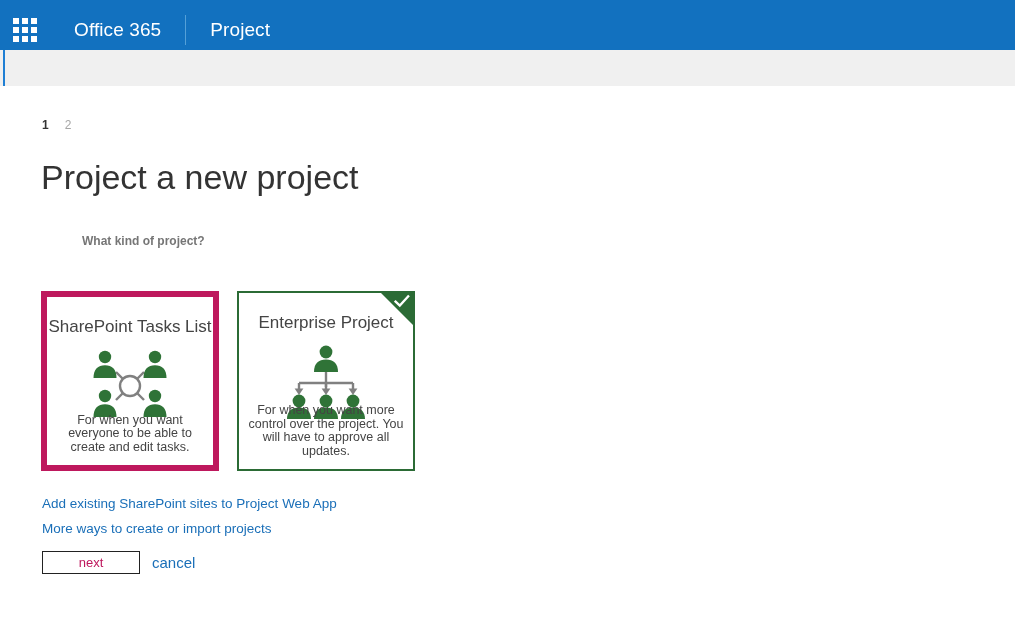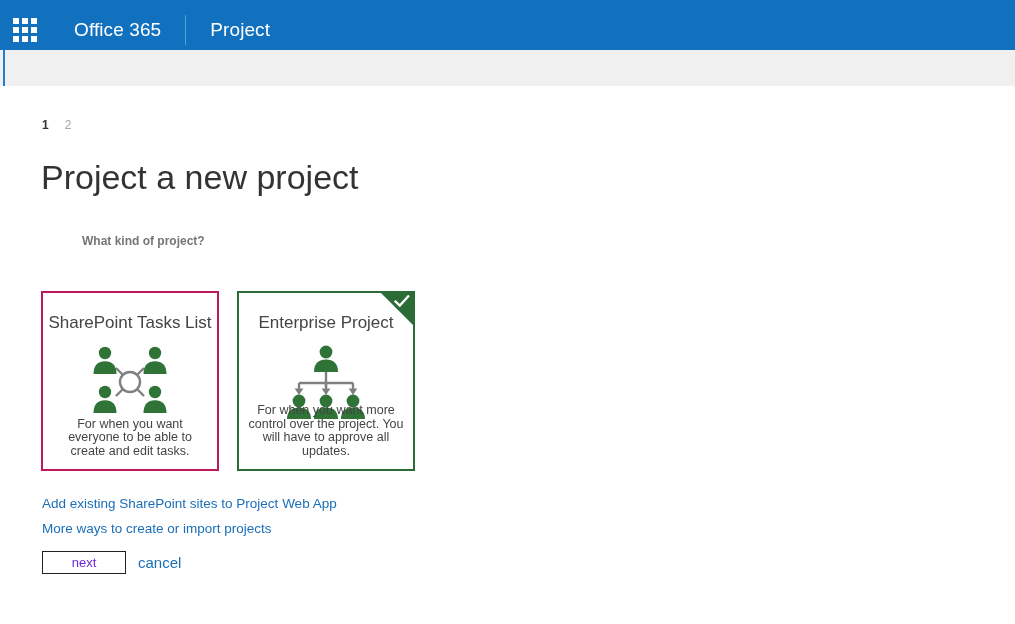--- a/index.html
+++ b/index.html
@@ -145,21 +145,21 @@
     top: 0;
     width: 178px;
     height: 180px;
     background: #ffffff;
     box-sizing: border-box;
     cursor: pointer;
     overflow: hidden;
   }
   .card.unselected {
     left: 0;
-    border: 2px solid #be185d;
+    border: 6px solid #be185d;
   }
   .card.selected {
     left: 196px;
     border: 2px solid #2b6b35;
     padding-left: 16px;
   }
   .card-title {
     position: absolute;
     left: 0;
     right: 0;
@@ -223,26 +223,26 @@
 
   
   #action-row {
     position: absolute;
     left: 42px;
     top: 465px;
     display: flex;
     align-items: center;
   }
   #next-button {
-    width: 84px;
+    width: 98px;
     height: 23px;
     box-sizing: border-box;
     border: 1px solid #222222;
     background: #ffffff;
-    color: #6d28d9;
+    color: #be185d;
     font-family: "Liberation Sans", sans-serif;
     font-size: 13px;
     line-height: 21px;
     text-align: center;
     padding: 0;
     cursor: pointer;
   }
   #cancel-link {
     margin-left: 12px;
     font-size: 15px;

